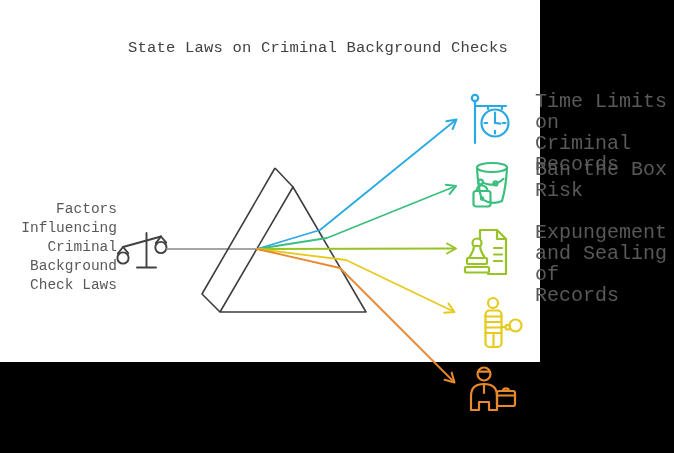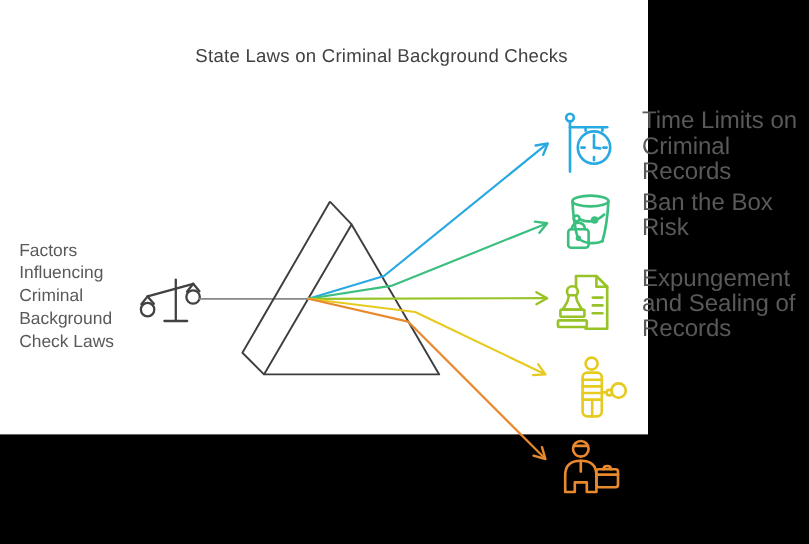--- a/index.html
+++ b/index.html
@@ -1,26 +1,26 @@
 <!DOCTYPE html>
 <html><head>
 <meta charset="utf-8">
 <style>
   html,body{margin:0;padding:0;background:#000;}
   .stage{
     position:relative;width:674px;height:453px;background:#000;overflow:hidden;
-    font-family:Liberation Sans, sans-serif;
+    font-family:Liberation Mono, monospace;
   }
   .canvas-white{position:absolute;left:0;top:0;width:540px;height:362px;background:#ffffff;}
   .title{
     position:absolute;left:98px;top:39px;width:440px;text-align:center;
     font-size:15.5px;font-weight:400;color:#414042;letter-spacing:.2px;white-space:nowrap;
   }
   .input-label{
-    position:absolute;left:16px;top:200px;width:101px;text-align:left;
+    position:absolute;left:16px;top:200px;width:101px;text-align:right;
     font-size:14.5px;line-height:19px;color:#58595b;white-space:pre-line;
   }
   .overlay{position:absolute;left:0;top:0;width:674px;height:453px;}
   .out-label{
     position:absolute;left:519px;width:150px;
     font-size:20px;line-height:21px;color:#58595b;white-space:pre-line;margin-left:16px;
   }
   .out-icon{position:absolute;}
   svg *{vector-effect:none;}
 </style>

